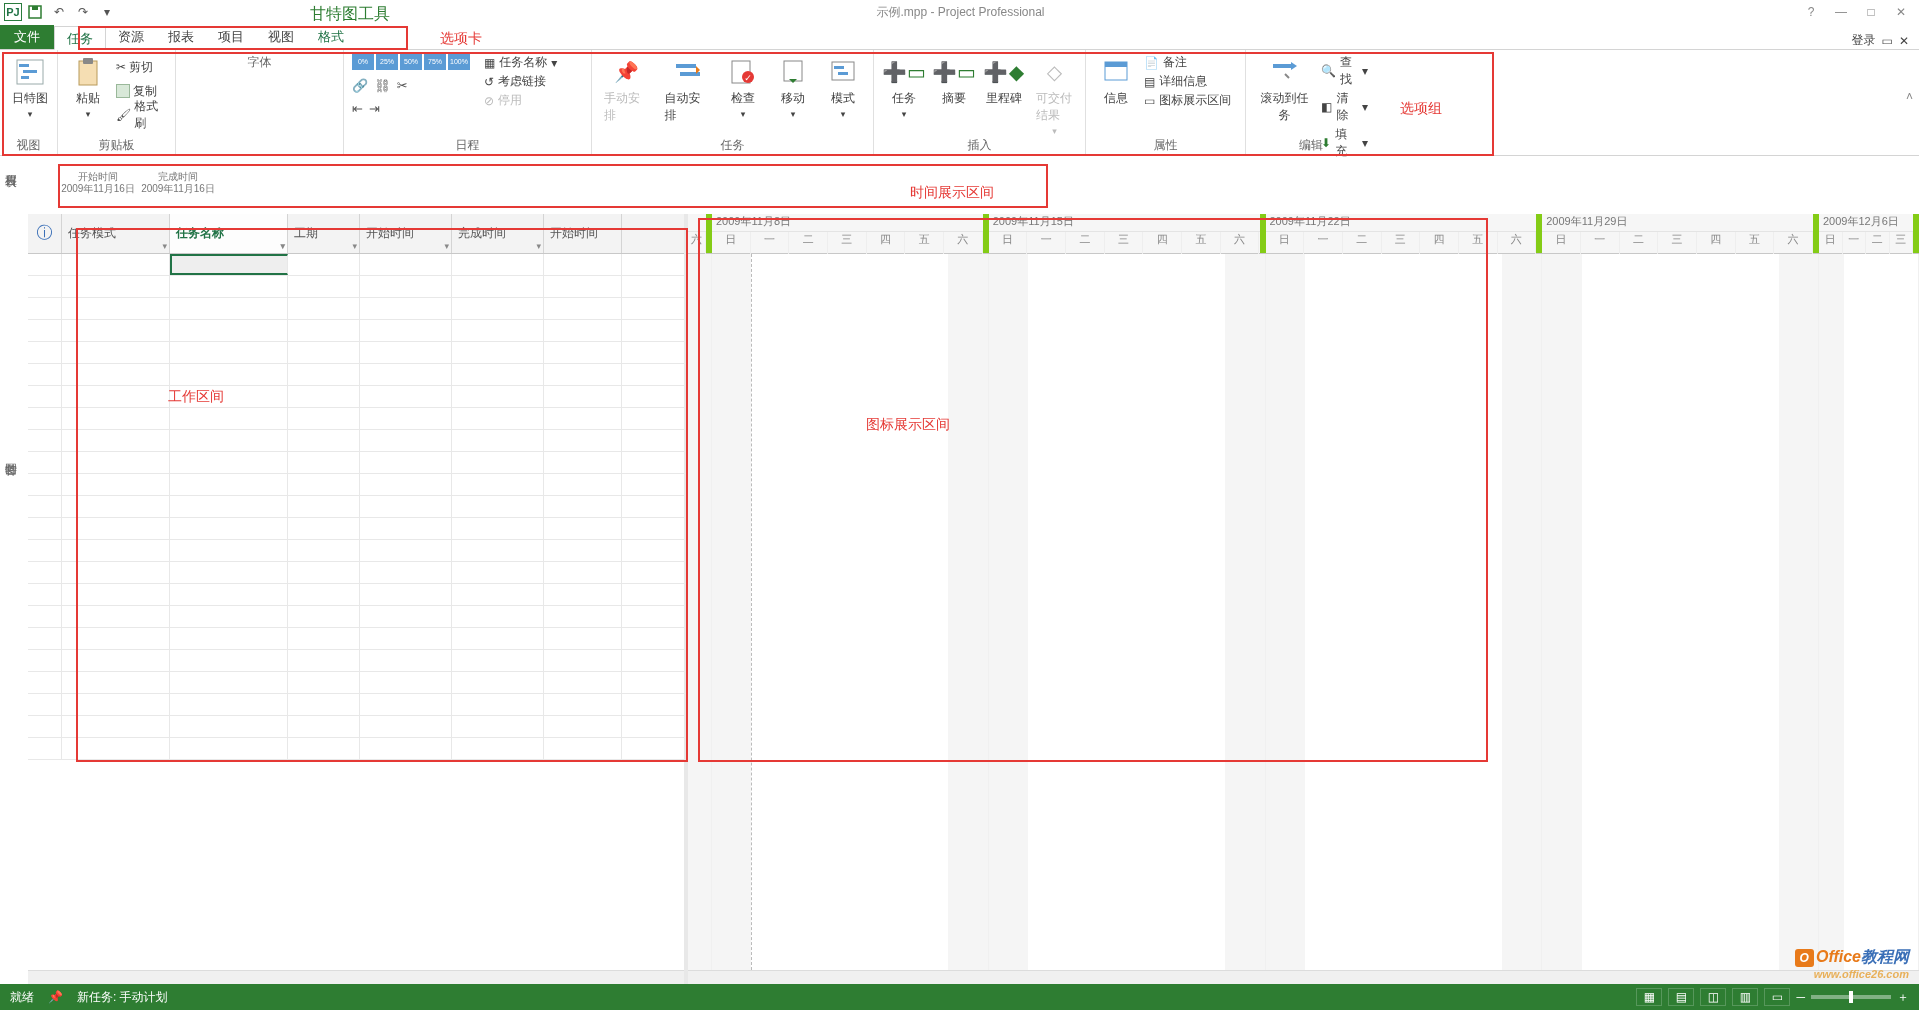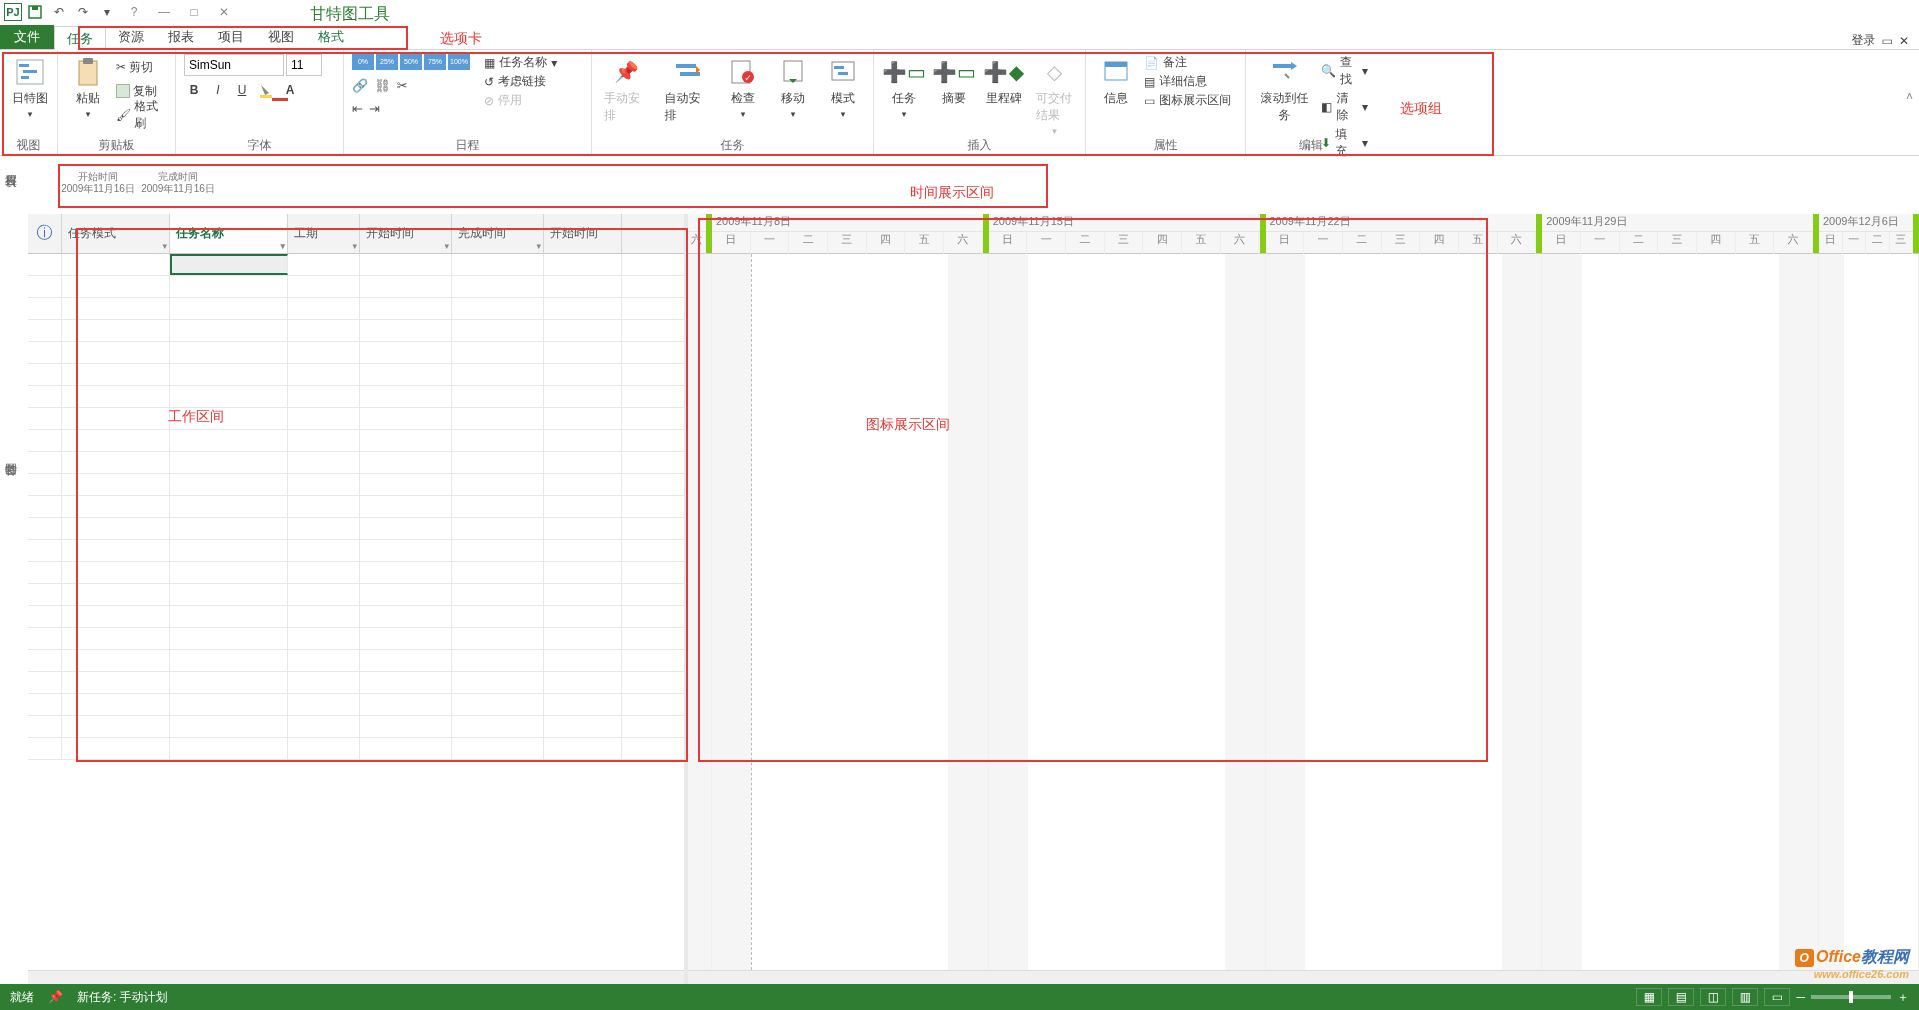--- a/index.html
+++ b/index.html
@@ -87,20 +87,21 @@
         <svg width="14" height="14">
           <rect x="1" y="1" width="12" height="12" fill="none" stroke="#2e7d32" stroke-width="1.5"></rect>
           <rect x="4" y="1" width="6" height="4" fill="#2e7d32"></rect>
         </svg>
       </div>
     <div class="qat-btn">↶</div>
     <div class="qat-btn">↷</div>
     <div class="qat-btn">▾</div>
   </div>
   <span class="title-tool">甘特图工具</span>
+  <div class="title-center">示例.mpp - Project Professional</div>
   <div class="win-ctrl">
     <span>?</span>
     <span>—</span>
     <span>□</span>
     <span>✕</span>
   </div>
 </div>
 
 <div class="tabrow">
   <div class="file-tab">文件</div>
@@ -161,43 +162,20 @@
         <div class="smallrow">
             <span>🖌</span>
             <span>格式刷</span>
           </div>
       </div>
     </div>
     <div class="label">剪贴板</div>
   </div>
 
   <div class="rgroup" style="width:168px">
-    <div class="body">
-      <div class="fontbox">
-        <div class="fontsel">
-          <input style="width: 100px;" value="SimSun">
-          <input style="width: 36px;" value="11">
-        </div>
-        <div class="fontbtns">
-          <span style="font-weight:bold">B</span>
-          <span style="font-style:italic">I</span>
-          <span style="text-decoration:underline">U</span>
-          <span>
-              <svg width="16" height="16">
-                <path d="M3 3 L11 11 L7 13 Z" fill="#888"></path>
-                <rect x="2" y="13" width="12" height="3" fill="#ffd54f"></rect>
-              </svg>
-            </span>
-          <span>
-              <span style="font-weight:bold">A</span>
-            </span>
-        </div>
-        <div style="height:3px;background:#e53935;width:16px;margin-left:88px;margin-top:-6px"></div>
-      </div>
-    </div>
     <div class="label">字体</div>
   </div>
 
   <div class="rgroup" style="width:248px">
     <div class="body">
       <div style="display:flex;flex-direction:column;gap:6px">
         <div class="pctrow">
           <div class="pct">0%</div>
           <div class="pct">25%</div>
           <div class="pct">50%</div>
@@ -712,21 +690,21 @@
 <div class="redbox" style="left:78px; top:26px; width:330px; height:24px"></div>
 <div class="annot" style="left:440px; top:30px">选项卡</div>
 
 <div class="redbox" style="left:2px; top:52px; width:1492px; height:104px"></div>
 <div class="annot" style="left:1400px; top:100px">选项组</div>
 
 <div class="redbox" style="left:58px; top:164px; width:990px; height:44px"></div>
 <div class="annot" style="left:910px; top:184px">时间展示区间</div>
 
 <div class="redbox" style="left:76px; top:228px; width:612px; height:534px"></div>
-<div class="annot" style="left:168px; top:408px">工作区间</div>
+<div class="annot" style="left:168px; top:388px">工作区间</div>
 
 <div class="redbox" style="left:698px; top:218px; width:790px; height:544px"></div>
 <div class="annot" style="left:866px; top:416px">图标展示区间</div>
 
 <div class="statusbar">
   <span>就绪</span>
   <span style="margin:0 14px">📌</span>
   <span>新任务: 手动计划</span>
   <div class="sright">
     <div class="viewbtn">▦</div>

